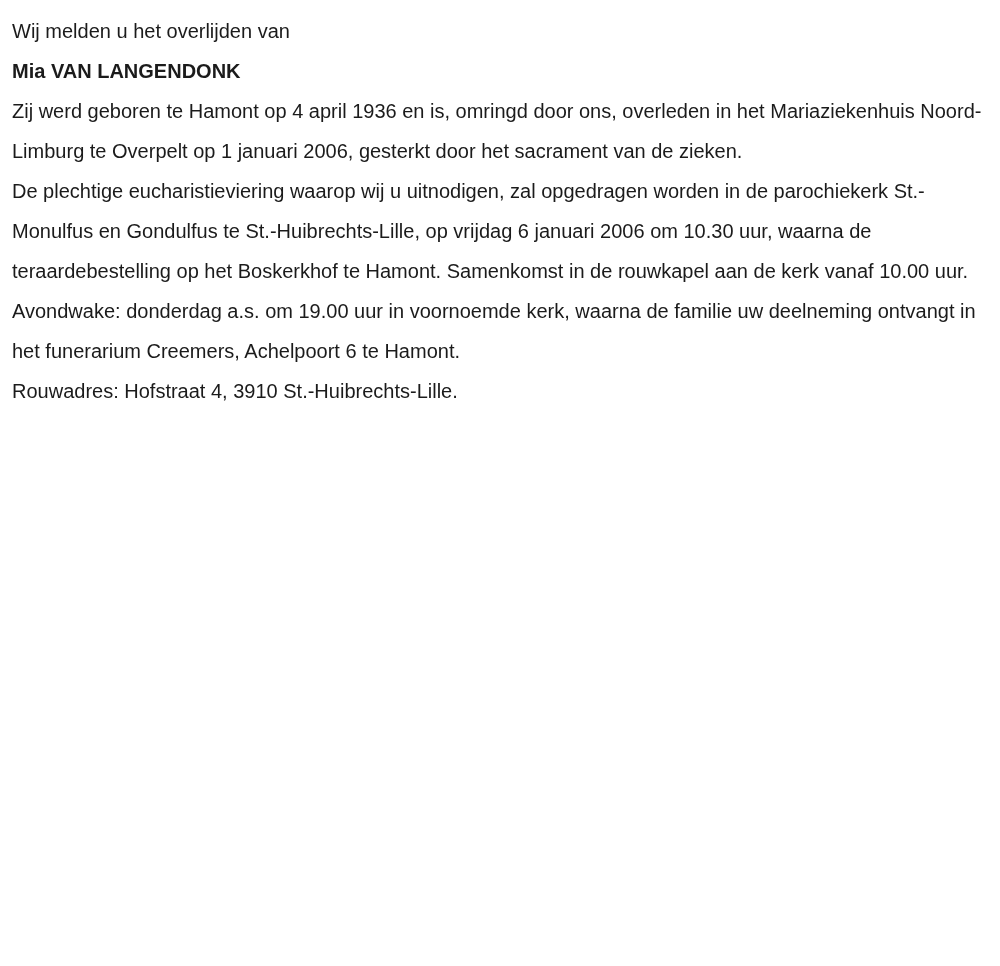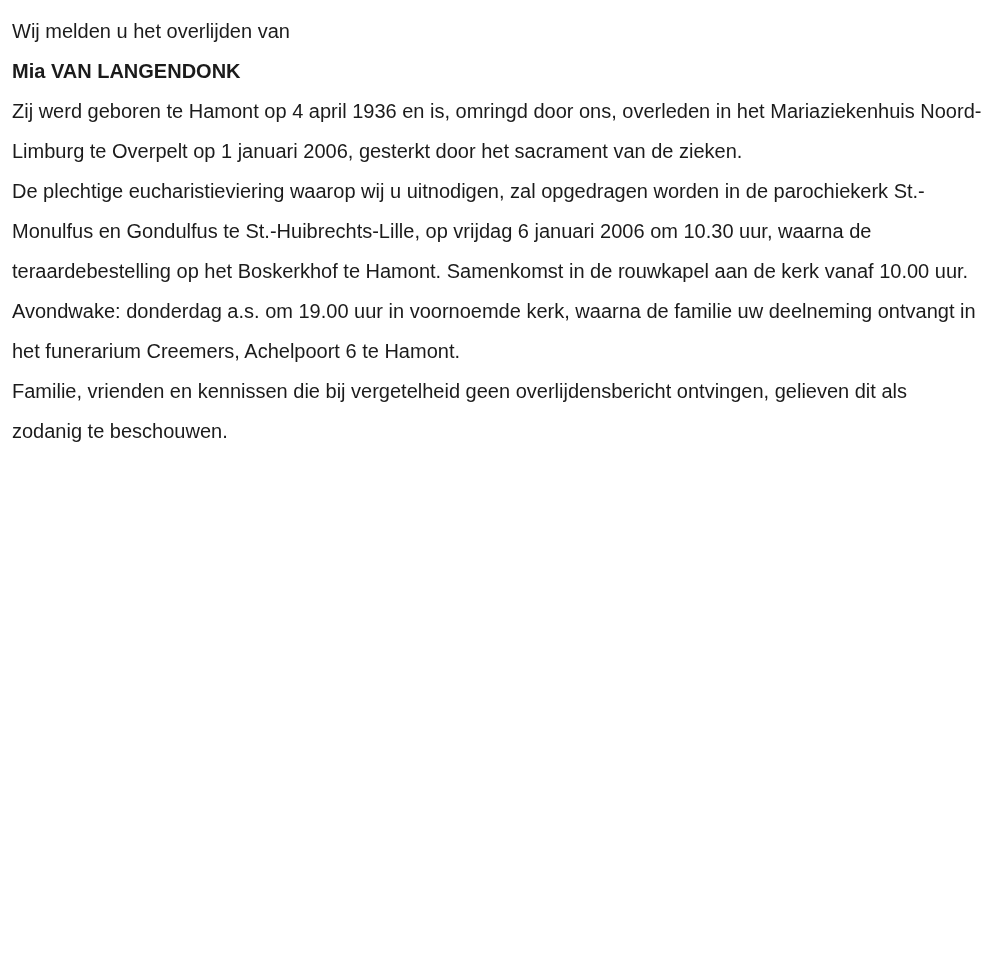--- a/index.html
+++ b/index.html
@@ -47,16 +47,16 @@
 
 
   <p class="header-line name-line">Mia VAN LANGENDONK</p>
 
 
 
   <p class="body-para body-para-first">Zij werd geboren te Hamont op 4 april 1936 en is, omringd door ons, overleden in het Mariaziekenhuis Noord-Limburg te Overpelt op 1 januari 2006, gesterkt door het sacrament van de zieken.</p>
 
   <p class="body-para">De plechtige eucharistieviering waarop wij u uitnodigen, zal opgedragen worden in de parochiekerk St.-Monulfus en Gondulfus te St.-Huibrechts-Lille, op vrijdag 6 januari 2006 om 10.30 uur, waarna de teraardebestelling op het Boskerkhof te Hamont. Samenkomst in de rouwkapel aan de kerk vanaf 10.00 uur. Avondwake: donderdag a.s. om 19.00 uur in voornoemde kerk, waarna de familie uw deelneming ontvangt in het funerarium Creemers, Achelpoort 6 te Hamont.</p>
 
+  <p class="body-para">Rouwadres: Hofstraat 4, 3910 St.-Huibrechts-Lille.</p>
 
-  <p class="body-para">Familie, vrienden en kennissen die bij vergetelheid geen overlijdensbericht ontvingen, gelieven dit als zodanig te beschouwen.</p>
 
 </div>
 
 </body></html>

